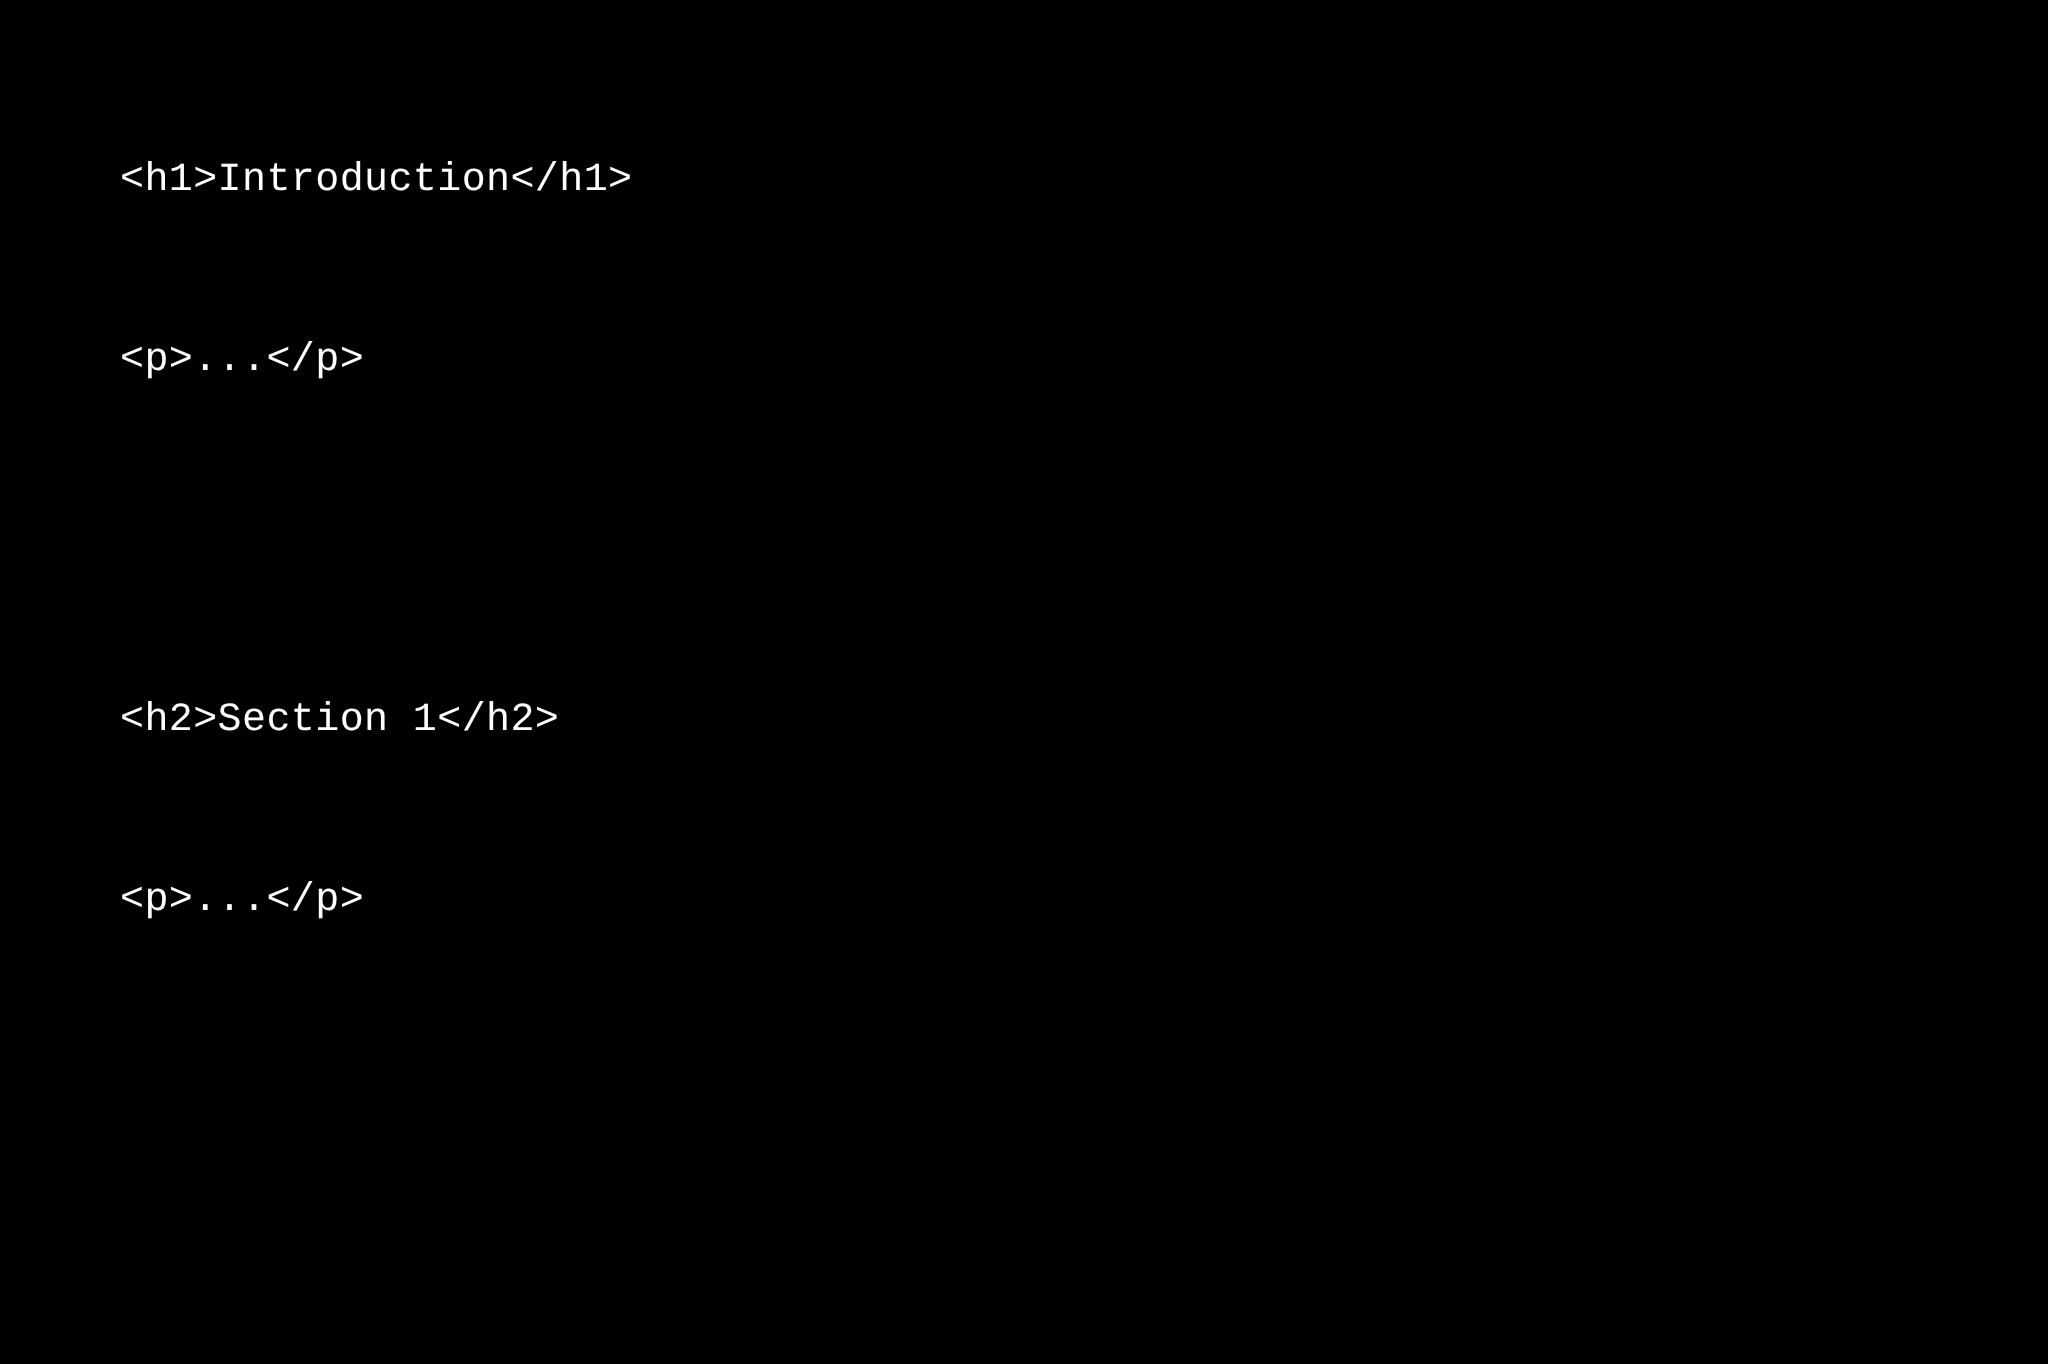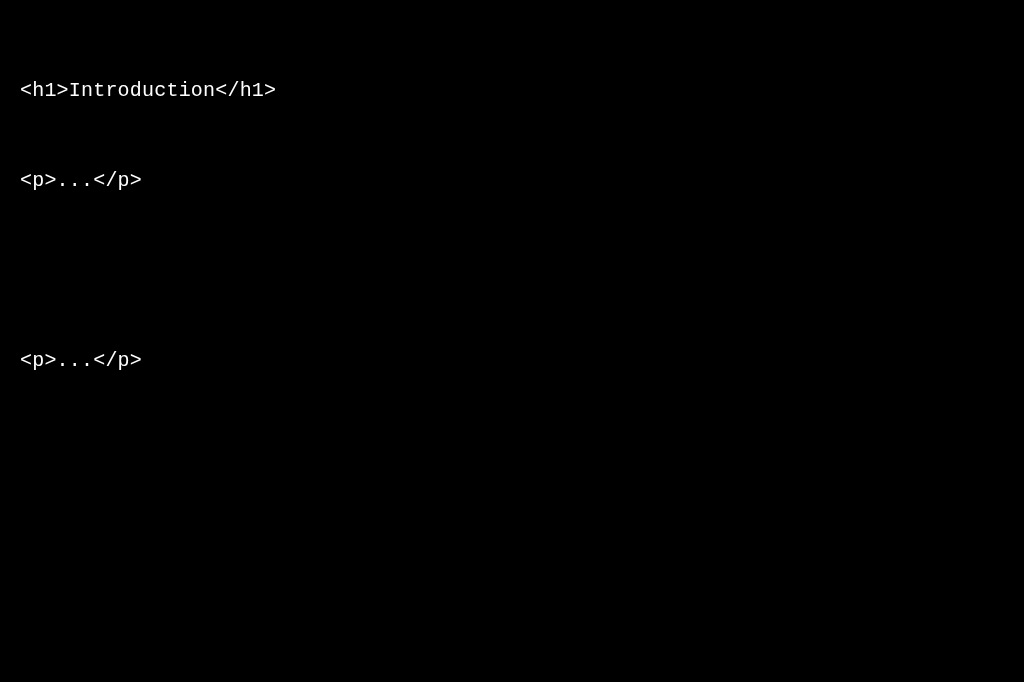--- a/index.html
+++ b/index.html
@@ -18,29 +18,31 @@
       height: 682px;
       overflow: hidden;
     }
     .code-block {
       white-space: pre;
       letter-spacing: 0.2px;
     }
     .line {
       display: block;
       min-height: 1.5em;
+      margin-left: 40px;
     }
   </style>
 </head>
 <body>
 
 <div class="code-block">
   <span class="line">&lt;h1&gt;Introduction&lt;/h1&gt;</span>
   <span class="line">&lt;p&gt;...&lt;/p&gt;</span>
   <span class="line"></span>
+  <span class="line">&lt;h2&gt;Section 1&lt;/h2&gt;</span>
   <span class="line">&lt;p&gt;...&lt;/p&gt;</span>
   <span class="line"></span>
   
   
   
   
   
   
   
   

